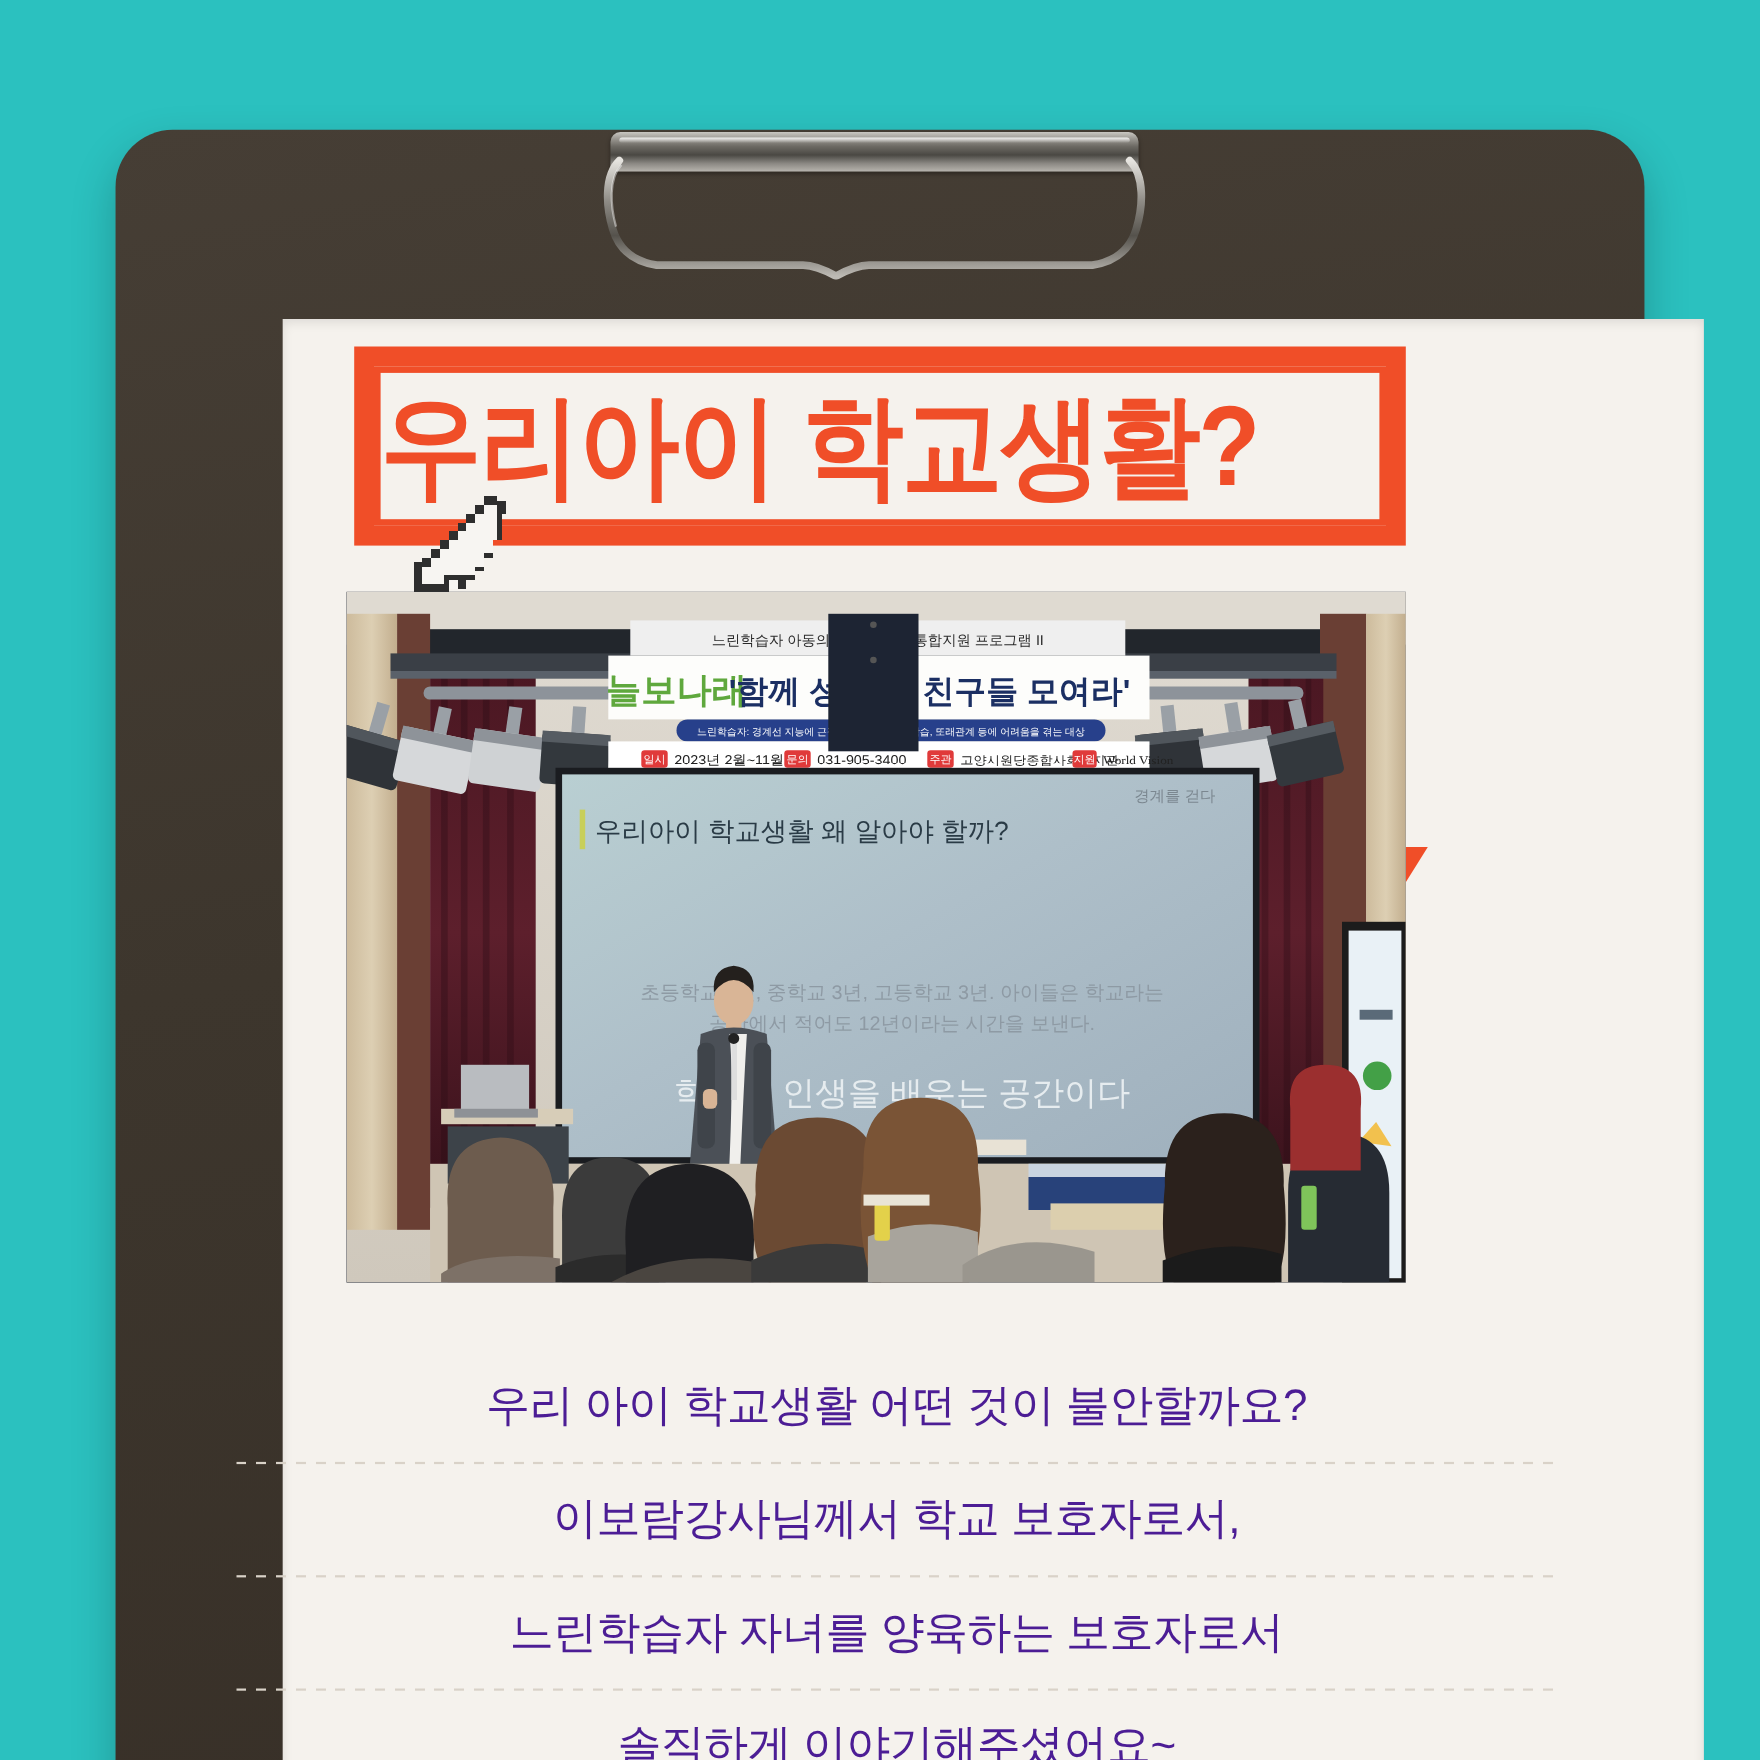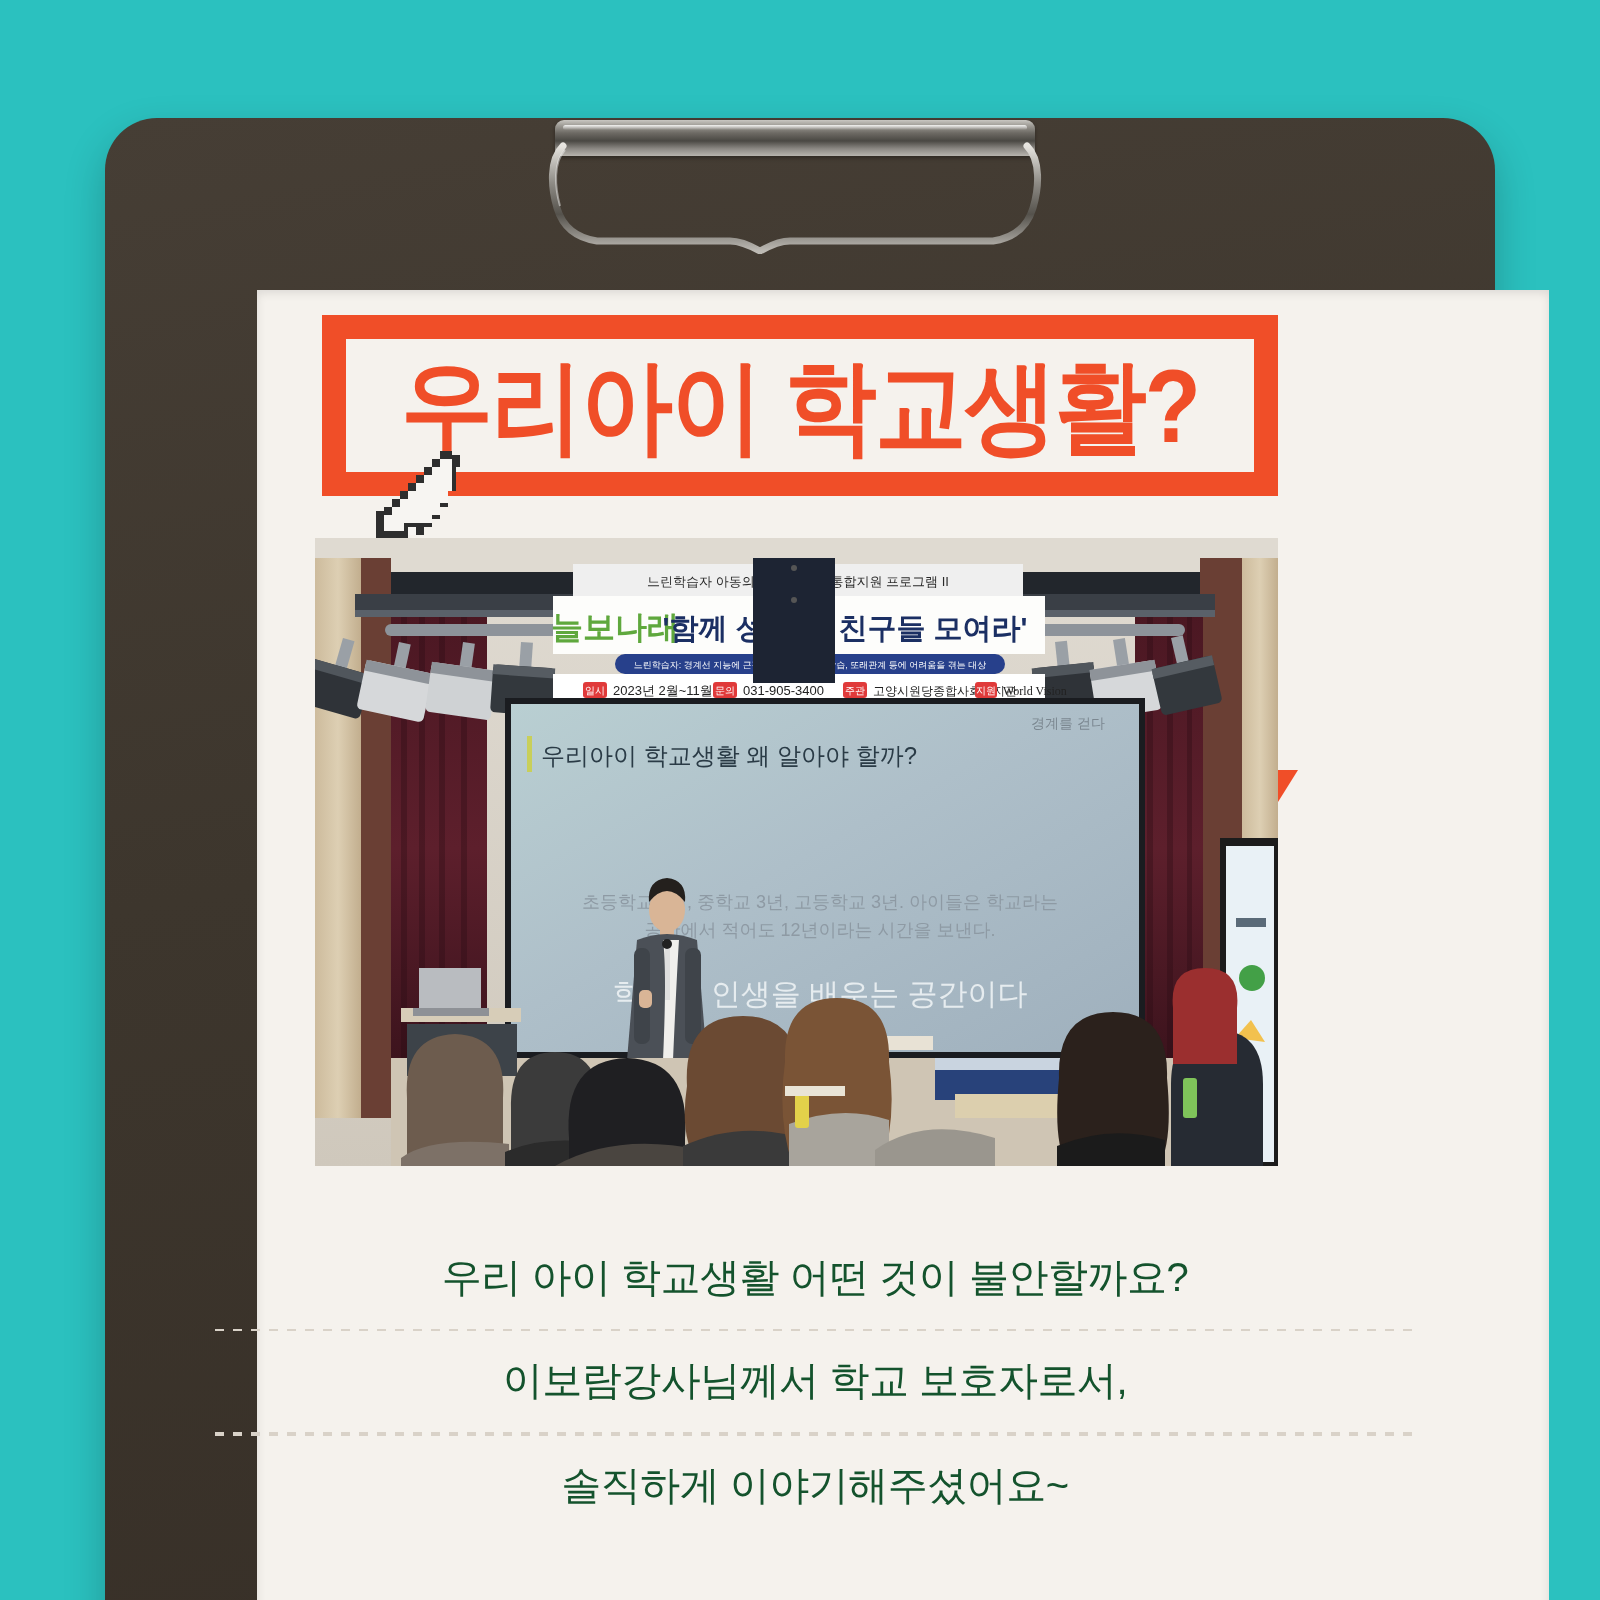--- a/index.html
+++ b/index.html
@@ -46,21 +46,21 @@
   
   .title-box {
     position: absolute; left: 322px; top: 315px; width: 956px; height: 181px;
     background: #f04e28;
     padding: 18px;
   }
   .title-inner {
     width: 100%; height: 100%;
     background: #f5f2ed;
     border: 6px solid #f04e28;
-    display: flex; align-items: center; justify-content: center;
+    display: flex; align-items: center; 
   }
   .title-text {
     font-size: 92px; font-weight: 900; color: #f04e28;
     letter-spacing: -2px; line-height: 1; white-space: nowrap;
     transform: scaleY(1.12);
   }
 
   
   .cursor { position: absolute; left: 360px; top: 447px; width: 104px; height: 96px; }
 
@@ -78,21 +78,21 @@
     position: absolute; left: 315px; top: 538px; width: 963px; height: 628px;
     overflow: hidden; background: #2a2f3a;
   }
   .photo svg { display: block; width: 100%; height: 100%; }
 
   
   .caption { position: absolute; left: 215px; top: 1228px; width: 1200px; }
   .cap-line {
     text-align: center;
     font-size: 40px;
-    color: #14532d;
+    color: #4c1d95;
     letter-spacing: -0.5px;
     padding: 22px 0 24px;
     font-weight: 400;
   }
   .dash {
     height: 2px;
     background-image: repeating-linear-gradient(to right,#d9d2c8 0,#d9d2c8 9px,transparent 9px,transparent 18px);
   }
 </style>
 </head>
@@ -356,17 +356,18 @@
       <rect x="868" y="540" width="14" height="40" rx="3" fill="#7fc45a"></rect>
       <rect x="470" y="548" width="60" height="10" fill="#e9e4d6"></rect>
     </svg>
   </div>
 
   <div class="caption">
     <div class="cap-line">우리 아이 학교생활 어떤 것이 불안할까요?</div>
     <div class="dash"></div>
     <div class="cap-line">이보람강사님께서 학교 보호자로서,</div>
     <div class="dash"></div>
+    <div class="cap-line">느린학습자 자녀를 양육하는 보호자로서</div>
     <div class="dash"></div>
     <div class="cap-line">솔직하게 이야기해주셨어요~</div>
   </div>
 
 </div>
 
 </body></html>

